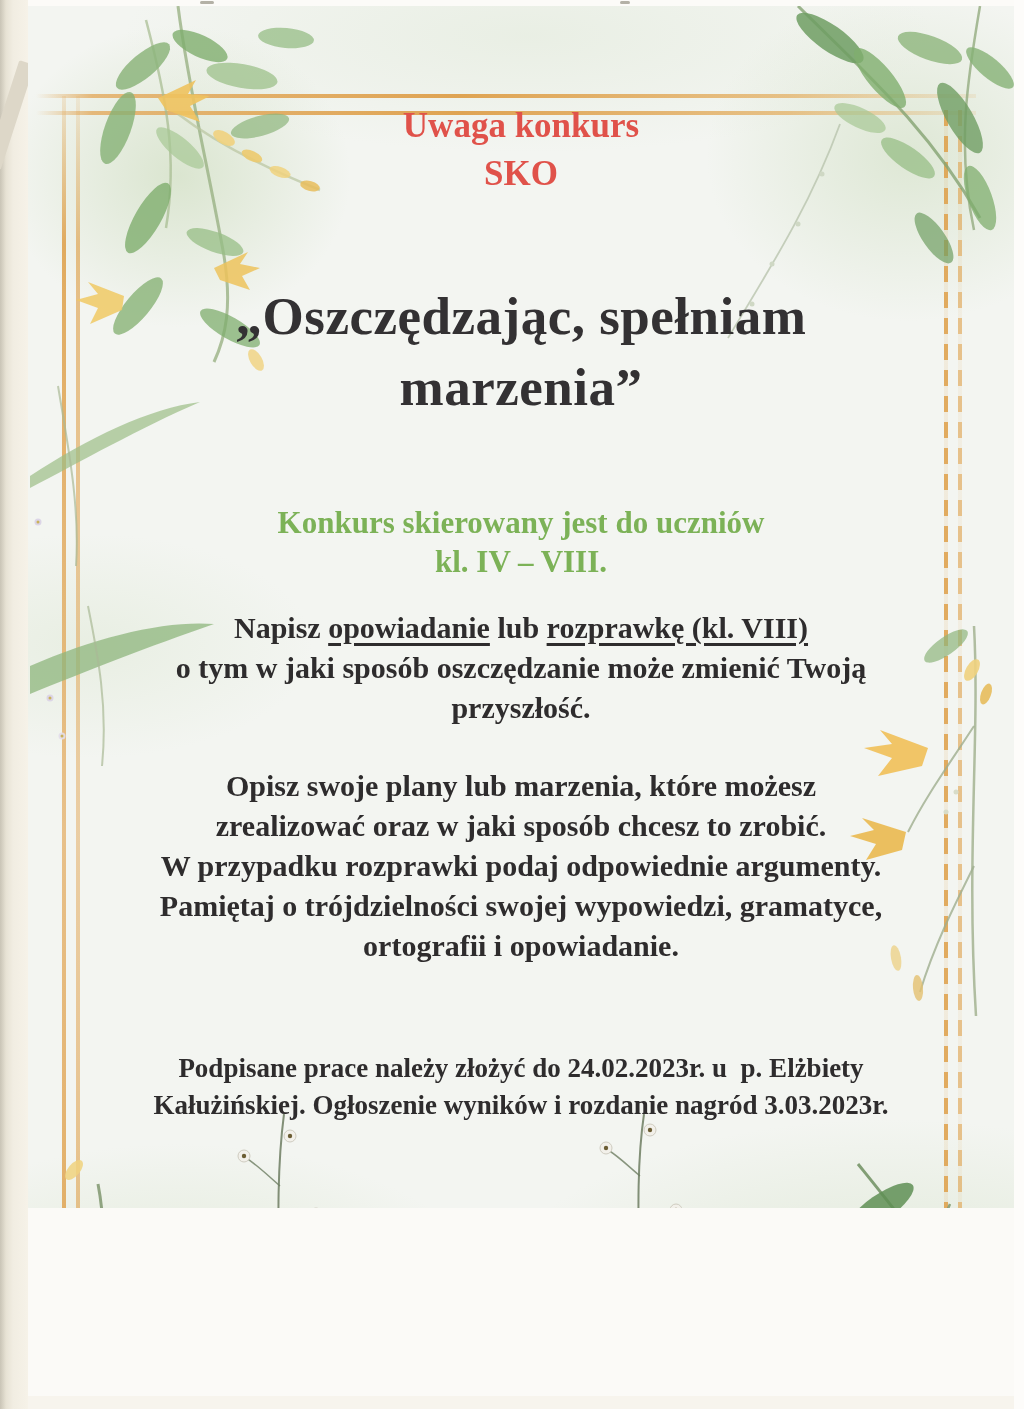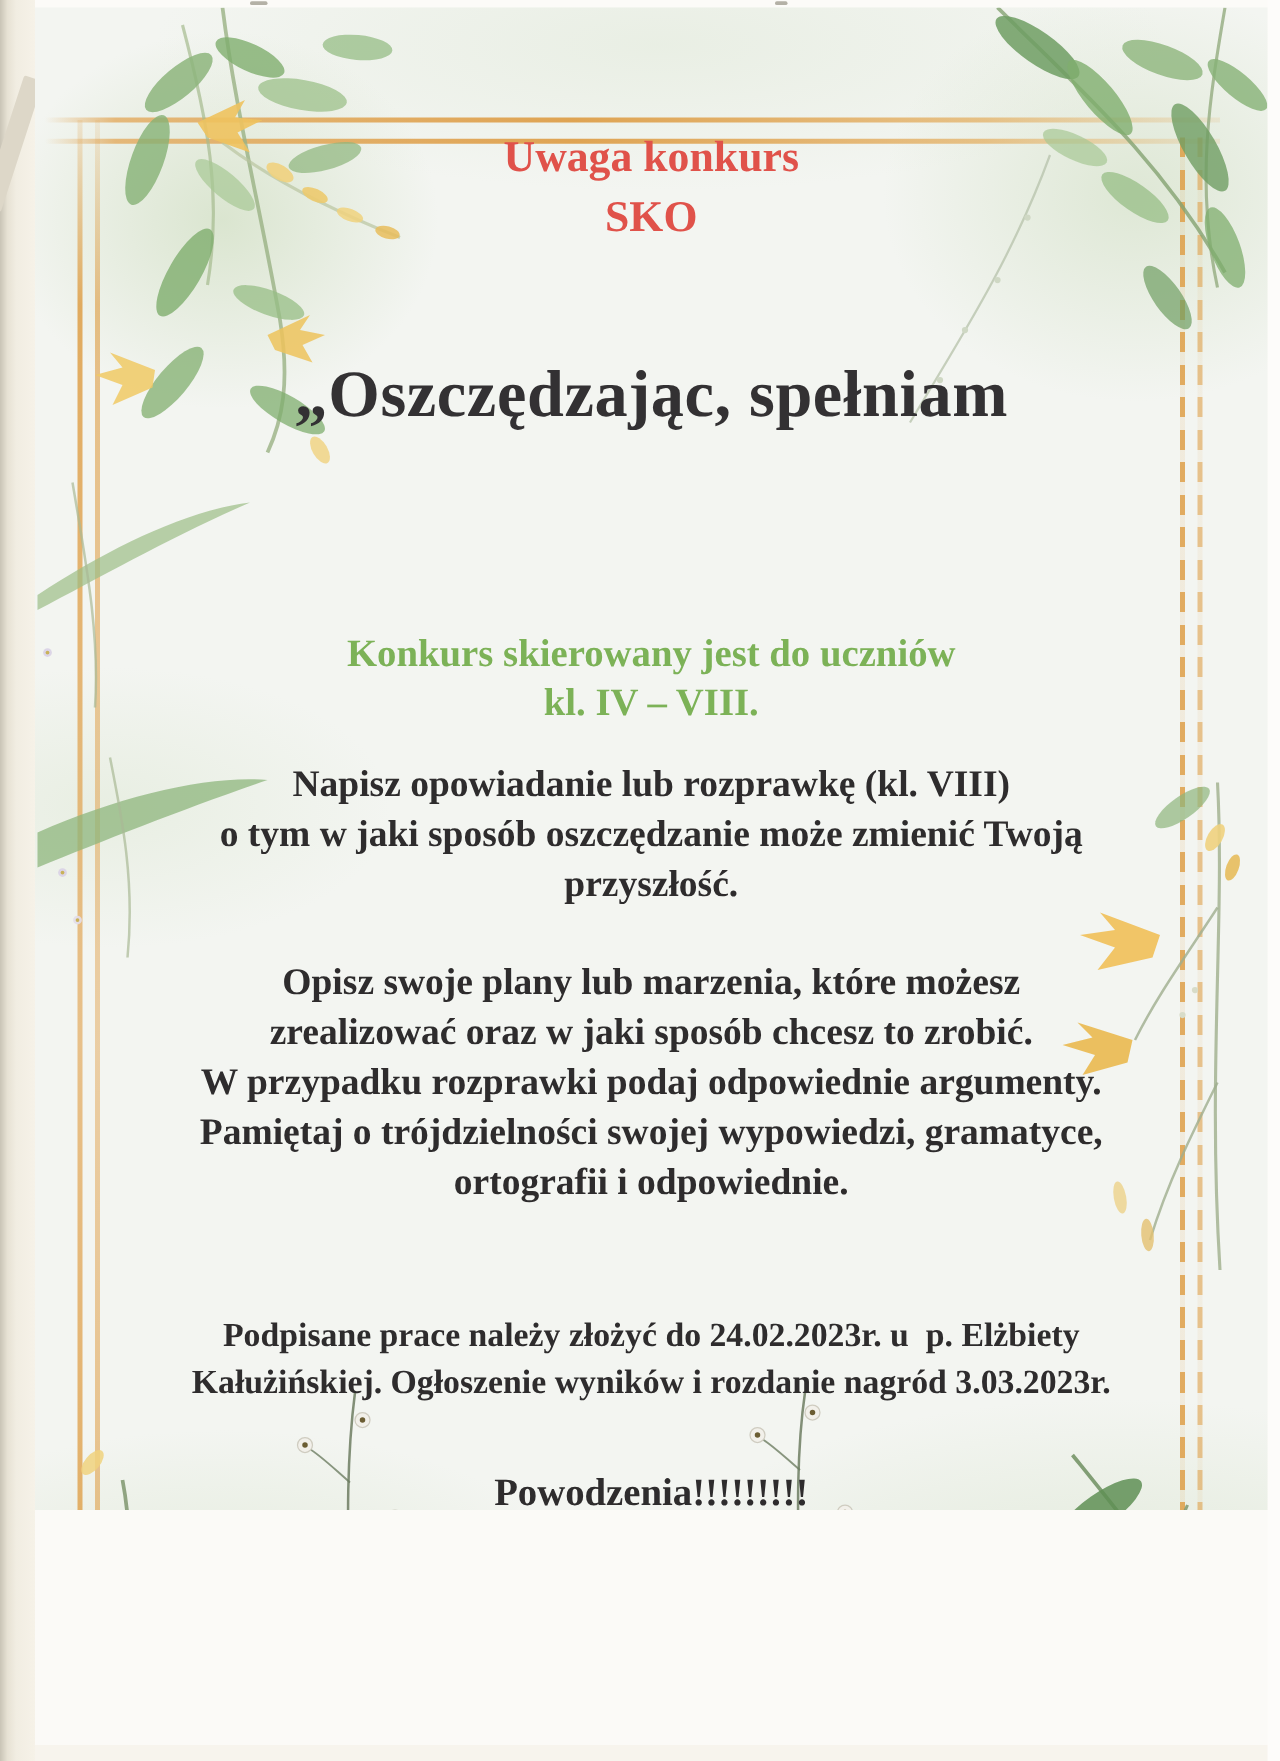--- a/index.html
+++ b/index.html
@@ -32,21 +32,21 @@
   
   .block{left:30px;width:926px;text-align:center;font-weight:700;color:#2e2c2d;}
   .block .line{white-space:pre;}
   .announcement{top:96px;font-size:35px;line-height:48px;color:#e0524a;}
   .title{top:238px;font-size:53px;line-height:71px;color:#333133;letter-spacing:.5px;margin-top:37px;}
   .audience{top:452px;font-size:31px;line-height:39px;color:#7cb257;margin-top:45px;}
   .task{top:602px;font-size:30px;line-height:40px;}
   .instructions{top:760px;font-size:30px;line-height:40px;}
   .deadline{top:1044px;font-size:27px;line-height:37px;}
   .closing{top:1168px;font-size:31px;line-height:40px;}
-  .u{text-decoration-thickness:3px;text-underline-offset:5px;}
+  .u{text-decoration:underline;text-decoration-thickness:3px;text-underline-offset:5px;}
   svg{display:block;}
 </style>
 </head>
 <body>
 
 <div class="abs scan-left"></div>
 <div class="abs scan-top"></div>
 <div class="abs scan-right"></div>
 <div class="abs scan-bottom"></div>
 <div class="abs artifact" style="left:200px;top:1px;width:14px;height:3px;"></div>
@@ -214,43 +214,41 @@
     </g>
   </svg>
 
   <div class="abs block announcement">
     <div class="line">Uwaga konkurs</div>
     <div class="line">SKO</div>
   </div>
 
   <div class="abs block title">
     <div class="line">„Oszczędzając, spełniam</div>
+    <div class="line">marzenia”</div>
   </div>
 
   <div class="abs block audience">
     <div class="line">Konkurs skierowany jest do uczniów</div>
     <div class="line">kl. IV – VIII.</div>
   </div>
 
   <div class="abs block task">
     <div class="line"><span>Napisz </span><span class="u">opowiadanie</span><span> lub </span><span class="u">rozprawkę (kl. VIII)</span></div>
     <div class="line">o tym w jaki sposób oszczędzanie może zmienić Twoją</div>
     <div class="line">przyszłość.</div>
   </div>
 
   <div class="abs block instructions">
     <div class="line">Opisz swoje plany lub marzenia, które możesz</div>
     <div class="line">zrealizować oraz w jaki sposób chcesz to zrobić.</div>
     <div class="line">W przypadku rozprawki podaj odpowiednie argumenty.</div>
     <div class="line">Pamiętaj o trójdzielności swojej wypowiedzi, gramatyce,</div>
-    <div class="line">ortografii i odpowiednie.</div>
+    <div class="line">ortografii i opowiadanie.</div>
   </div>
 
   <div class="abs block deadline">
     <div class="line">Podpisane prace należy złożyć do 24.02.2023r. u  p. Elżbiety</div>
     <div class="line">Kałużińskiej. Ogłoszenie wyników i rozdanie nagród 3.03.2023r.</div>
   </div>
 
-  <div class="abs block closing">
-    <div class="line">Powodzenia!!!!!!!!!</div>
-  </div>
 
 </div>
 
 </body></html>

